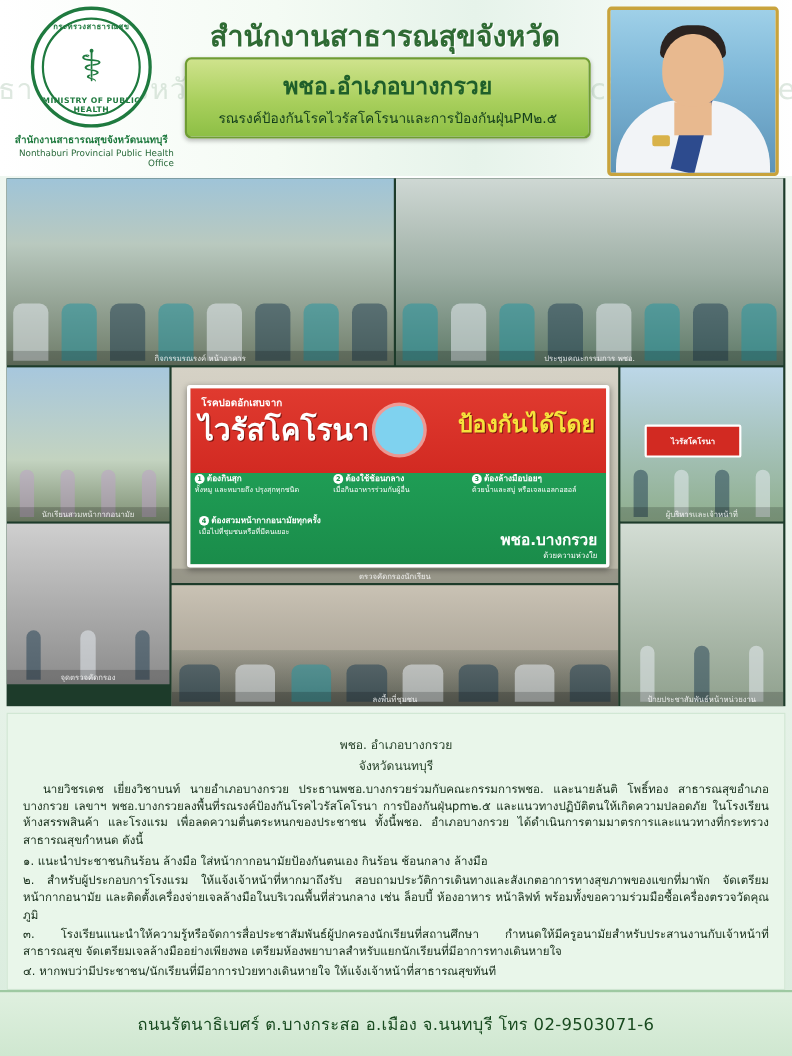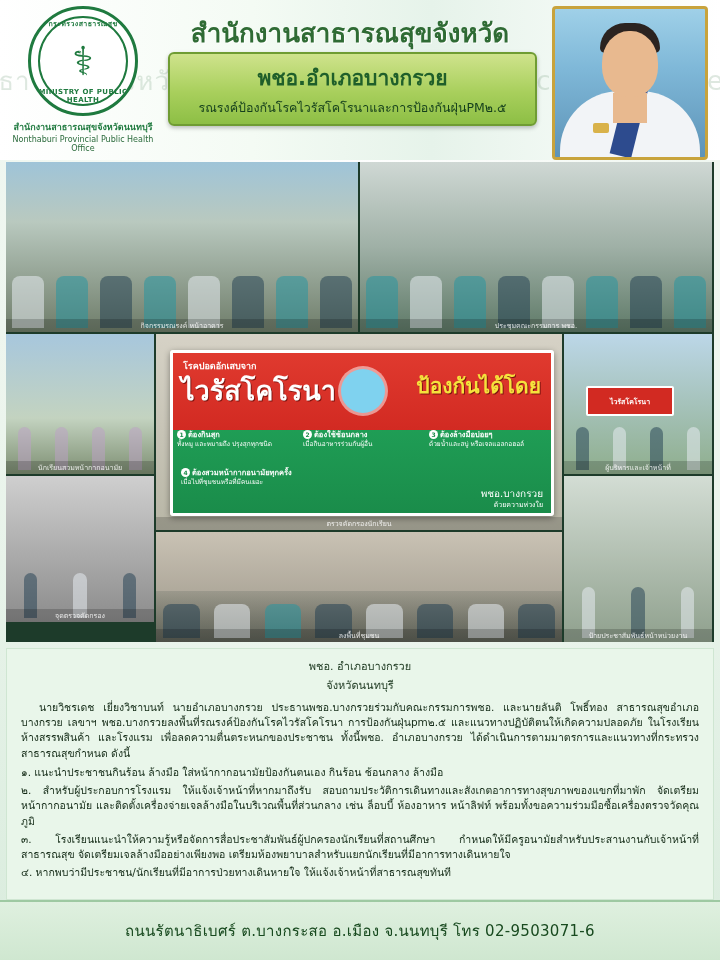--- a/index.html
+++ b/index.html
@@ -51,21 +51,21 @@
     position:absolute;left:50%;top:50%;transform:translate(-50%,-50%);
     font-size:40px;color:#1f7a3f;line-height:1;
   }
   .logo-arc-top,.logo-arc-bottom{
     position:absolute;left:0;width:100%;text-align:center;
     font-size:7px;color:#1f7a3f;font-weight:bold;letter-spacing:.4px;
   }
   .logo-arc-top{top:9px;}
   .logo-arc-bottom{bottom:9px;}
   .logo-sub1{font-size:9px;color:#1f7a3f;margin-top:4px;font-weight:bold;}
-  .logo-sub2{font-size:8px;color:#2b6b3c;margin-top:1px;}
+  .logo-sub2{font-size:8px;color:#2b6b3c;margin-top:1px;text-align:right;}
 
   .header-title{
     position:absolute;left:160px;top:12px;width:380px;
     text-align:center;
     font-size:26px;color:#2f6b34;font-weight:bold;
     text-shadow:1px 1px 0 #ffffff;
   }
   .green-banner{
     position:absolute;left:168px;top:52px;width:365px;height:70px;
     background:linear-gradient(180deg,#cfe38c 0%,#a8cf5c 55%,#8dbf45 100%);
@@ -182,21 +182,21 @@
   .poster .step b{display:block;font-size:7.5px;margin-bottom:1px;}
   .poster .num{
     display:inline-block;width:9px;height:9px;border-radius:50%;
     background:#ffffff;color:#1a8c4a;font-size:6px;font-weight:bold;
     text-align:center;line-height:9px;margin-right:2px;
   }
   .poster .pl4{
     position:absolute;right:8px;bottom:3px;font-size:7px;color:#ffffff;
   }
   .poster .pl5{
-    position:absolute;right:8px;bottom:12px;font-size:10px;color:#ffffff;font-weight:normal;
+    position:absolute;right:8px;bottom:12px;font-size:14px;color:#ffffff;font-weight:bold;
   }
 
   .mini-banner{
     position:absolute;left:22px;top:52px;width:84px;height:26px;
     background:#d22a22;border:2px solid #fff;border-radius:2px;
     color:#fff;font-size:7px;font-weight:bold;display:flex;align-items:center;justify-content:center;
   }
   .crowd{
     position:absolute;left:0;bottom:0;width:100%;height:46%;
     background:linear-gradient(180deg,rgba(40,60,50,.15) 0%,rgba(20,35,28,.45) 100%);
@@ -208,21 +208,21 @@
   .person{width:9%;height:70%;background:rgba(30,60,80,.5);border-radius:8px 8px 0 0;}
   .person.t{background:rgba(40,150,160,.55);}
   .person.w{background:rgba(230,235,240,.55);}
   .person.p{background:rgba(190,160,200,.5);}
 
   
   .content{
     position:absolute;left:6px;right:6px;top:648px;bottom:60px;
     background:#e9f6ea;
     border:1px solid #cfe6d2;
-    padding:8px 14px 6px 14px;
+    padding:19px 14px 6px 14px;
     box-sizing:border-box;
   }
   .content .ctitle{
     text-align:center;font-size:11px;color:#1f3a22;margin-bottom:1px;
   }
   .content .csub{
     text-align:center;font-size:11px;color:#1f3a22;margin-bottom:6px;
   }
   .content p{
     margin:0 0 4px 0;font-size:10.5px;line-height:1.45;color:#142b17;text-indent:18px;

